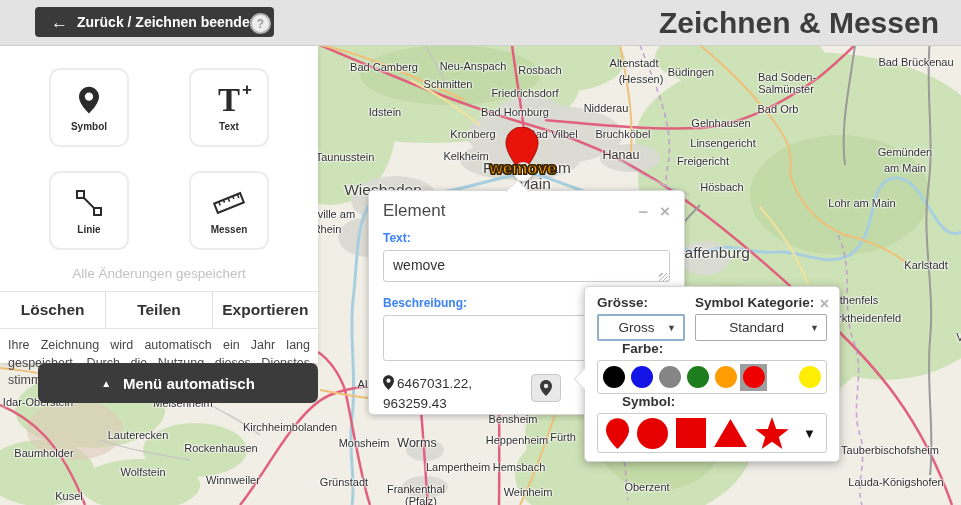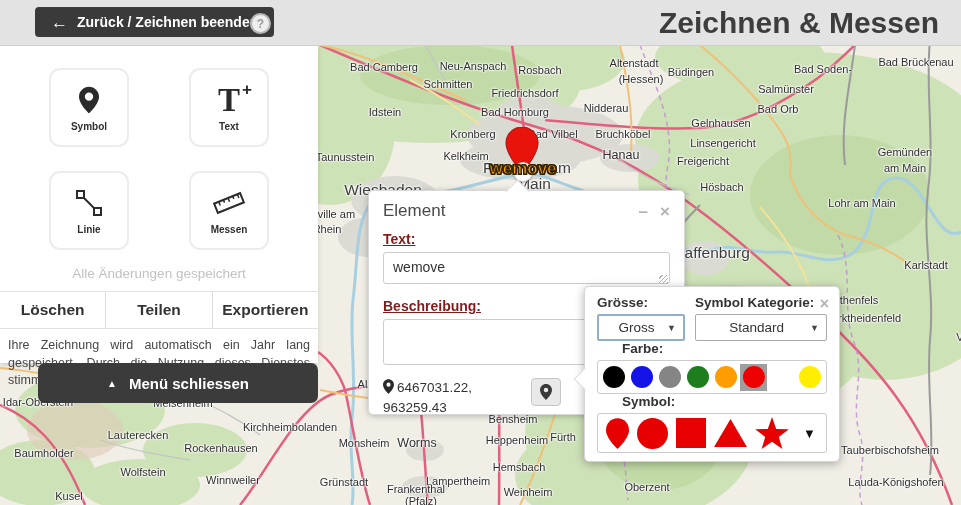--- a/index.html
+++ b/index.html
@@ -62,21 +62,21 @@
 
   
   .popup{position:absolute;left:368px;top:190px;width:317px;height:225px;background:#fff;
          border:1px solid #d8d8d8;border-radius:5px;z-index:20;box-shadow:0 1px 6px rgba(0,0,0,.25);
          box-sizing:border-box;padding:10px 14px;}
   .popup-tail{position:absolute;left:140px;top:-8px;width:16px;height:16px;background:#fff;
               transform:rotate(45deg);border-left:1px solid #ddd;border-top:1px solid #ddd;}
   .popup-header{display:flex;align-items:center;}
   .popup-title{font-size:17px;color:#4a4a4a;flex:1;}
   .win-btn{color:#b3b3b3;font-weight:bold;cursor:pointer;margin-left:12px;font-size:17px;line-height:1;}
-  .field-label{font-size:14px;font-weight:bold;color:#7f1d1d;margin:10px 0 5px;text-decoration:underline;}
+  .field-label{font-size:12px;font-weight:bold;color:#3b82f6;margin:10px 0 5px;}
   .popup textarea{width:100%;box-sizing:border-box;border:1px solid #ccc;border-radius:3px;
     font-family:inherit;font-size:14px;color:#333;padding:6px 9px;resize:none;position:relative;}
   .ta-wrap{position:relative;}
   .ta-grip{position:absolute;right:2px;bottom:4px;width:9px;height:9px;pointer-events:none;
     background:repeating-linear-gradient(135deg,transparent 0 2px,#b5b5b5 2px 3px);}
   .popup-footer{display:flex;align-items:flex-start;margin-top:9px;}
   .coords{width:130px;font-size:13.5px;color:#333;line-height:1.45;}
   .coords svg{vertical-align:-2px;margin-right:3px;}
   .pin-btn{margin-left:18px;width:28px;height:26px;background:#e9e9e9;border:1px solid #c6c6c6;
     border-radius:4px;display:flex;align-items:center;justify-content:center;cursor:pointer;}
@@ -202,21 +202,21 @@
 
   <div>
       <div class="map-label lbl-s" style="left: 384px; top: 22px;">Bad Camberg</div>
       <div class="map-label lbl-s" style="left: 473px; top: 21px;">Neu-Anspach</div>
       <div class="map-label lbl-s" style="left: 448px; top: 39px;">Schmitten</div>
       <div class="map-label lbl-s" style="left: 540px; top: 25px;">Rosbach</div>
       <div class="map-label lbl-s" style="left: 525px; top: 48px;">Friedrichsdorf</div>
       <div class="map-label lbl-s" style="left: 634px; top: 18px;">Altenstadt</div>
       <div class="map-label lbl-s" style="left: 641px; top: 34px;">(Hessen)</div>
       <div class="map-label lbl-s" style="left: 691px; top: 27px;">Büdingen</div>
-      <div class="map-label lbl-s" style="left: 787px; top: 24px; margin-left: 36px;">Bad Soden-</div>
+      <div class="map-label lbl-s" style="left: 787px; top: 32px;">Bad Soden-</div>
       <div class="map-label lbl-s" style="left: 786px; top: 44px;">Salmünster</div>
       <div class="map-label lbl-s" style="left: 916px; top: 17px;">Bad Brückenau</div>
       <div class="map-label lbl-s" style="left: 778px; top: 64px;">Bad Orb</div>
       <div class="map-label lbl-s" style="left: 385px; top: 67px;">Idstein</div>
       <div class="map-label lbl-s" style="left: 515px; top: 67px;">Bad Homburg</div>
       <div class="map-label lbl-s" style="left: 606px; top: 63px;">Nidderau</div>
       <div class="map-label lbl-s" style="left: 473px; top: 89px;">Kronberg</div>
       <div class="map-label lbl-s" style="left: 553px; top: 89px;">Bad Vilbel</div>
       <div class="map-label lbl-s" style="left: 623px; top: 89px;">Bruchköbel</div>
       <div class="map-label lbl-s" style="left: 721px; top: 78px;">Gelnhausen</div>
@@ -240,21 +240,21 @@
       <div class="map-label lbl-s" style="left: 862px; top: 273px;">Marktheidenfeld</div>
       <div class="map-label lbl-s" style="left: 992px; top: 292px;">Veitshöchheim</div>
       <div class="map-label lbl-s" style="left: 890px; top: 405px;">Tauberbischofsheim</div>
       <div class="map-label lbl-s" style="left: 896px; top: 437px;">Lauda-Königshofen</div>
       <div class="map-label lbl-s" style="left: 647px; top: 442px;">Oberzent</div>
       <div class="map-label lbl-s" style="left: 528px; top: 447px;">Weinheim</div>
       <div class="map-label lbl-s" style="left: 519px; top: 422px;">Hemsbach</div>
       <div class="map-label lbl-s" style="left: 517px; top: 395px;">Heppenheim</div>
       <div class="map-label lbl-s" style="left: 563px; top: 392px;">Fürth</div>
       <div class="map-label lbl-s" style="left: 513px; top: 374px;">Bensheim</div>
-      <div class="map-label lbl-s" style="left: 458px; top: 436px;">Lampertheim</div>
+      <div class="map-label lbl-s" style="left: 458px; top: 422px;">Lampertheim</div>
       <div class="map-label lbl-m" style="left: 417px; top: 398px;">Worms</div>
       <div class="map-label lbl-s" style="left: 364px; top: 398px;">Monsheim</div>
       <div class="map-label lbl-s" style="left: 344px; top: 437px;">Grünstadt</div>
       <div class="map-label lbl-s" style="left: 416px; top: 444px;">Frankenthal</div>
       <div class="map-label lbl-s" style="left: 421px; top: 456px;">(Pfalz)</div>
       <div class="map-label lbl-s" style="left: 290px; top: 382px;">Kirchheimbolanden</div>
       <div class="map-label lbl-s" style="left: 221px; top: 403px;">Rockenhausen</div>
       <div class="map-label lbl-s" style="left: 233px; top: 435px;">Winnweiler</div>
       <div class="map-label lbl-s" style="left: 138px; top: 390px;">Lauterecken</div>
       <div class="map-label lbl-s" style="left: 143px; top: 427px;">Wolfstein</div>
@@ -330,21 +330,21 @@
 
   <div class="legal">
     <span>Ihre Zeichnung wird automatisch ein Jahr lang gespeichert. Durch die Nutzung dieses Dienstes stimmen Sie den</span>
     <span class="legal-link">Nutzungsbedingungen</span>
     <span>zu.</span>
   </div>
 </div>
 
 <button class="menu-close-btn">
   <span class="arrow">▲</span>
-  <span>Menü schliessen</span>
+  <span>Menü automatisch</span>
 </button>
 
 <div class="popup">
   <div class="popup-tail"></div>
   <div class="popup-header">
     <span class="popup-title">Element</span>
     <span class="win-btn">–</span>
     <span class="win-btn">×</span>
   </div>
 

